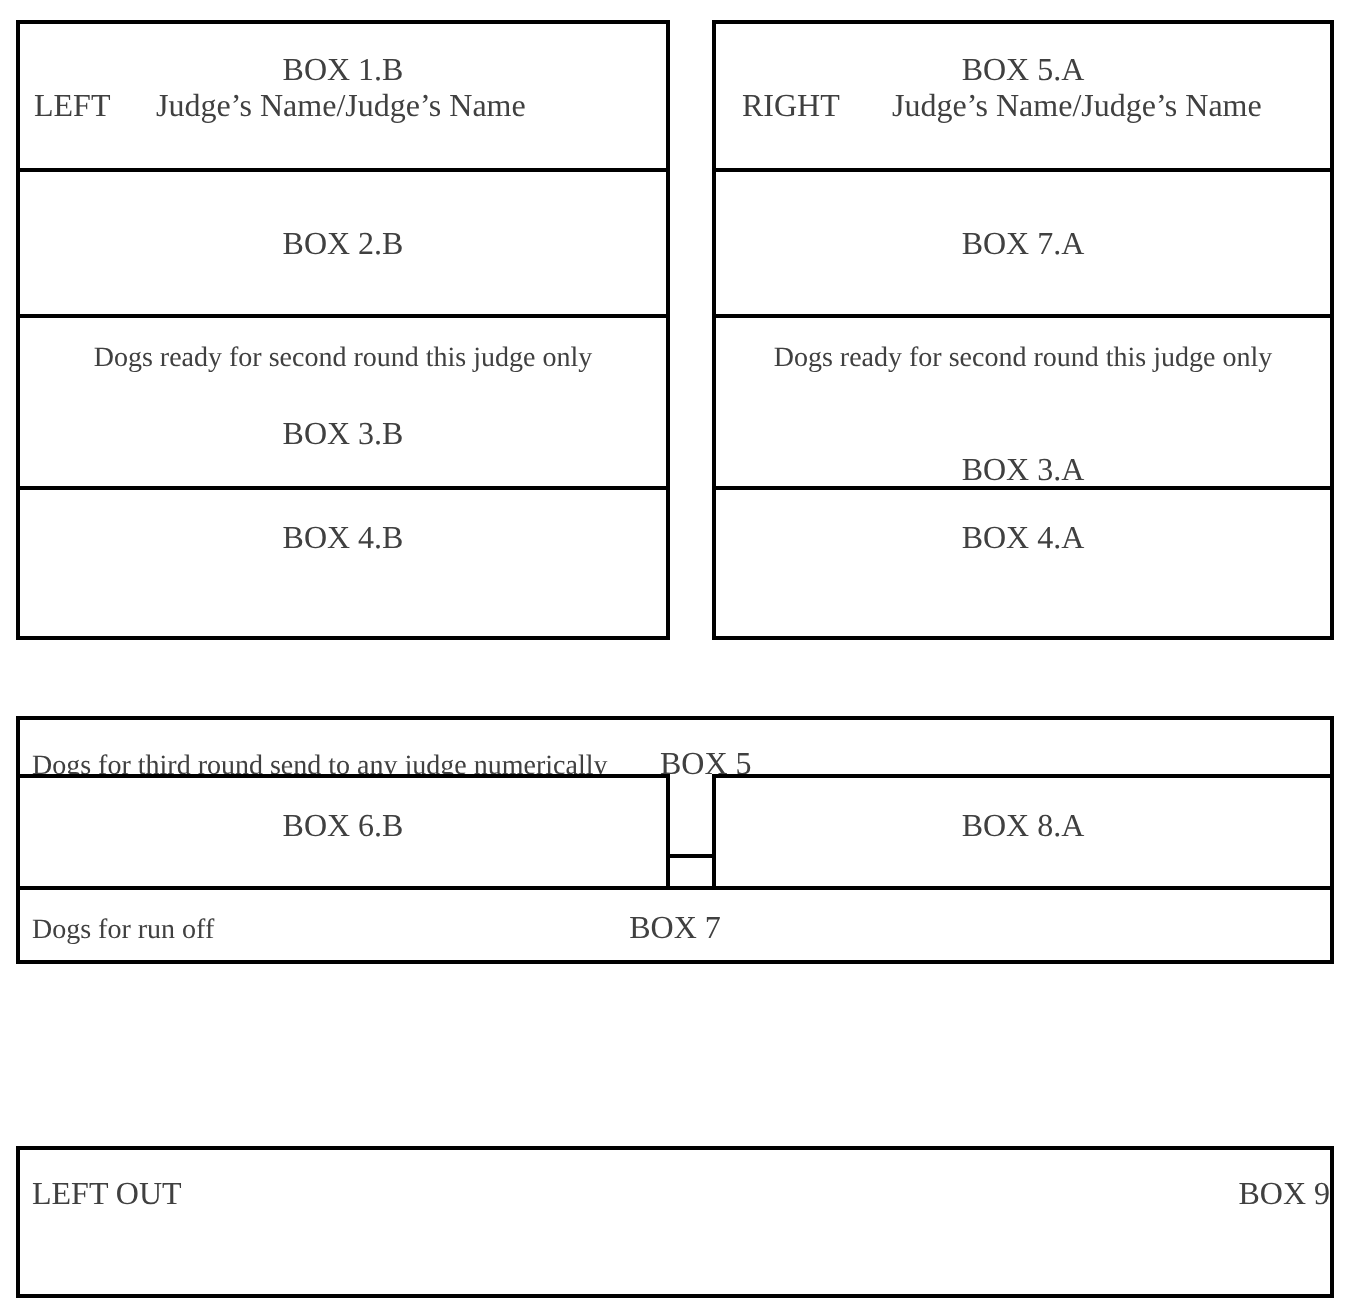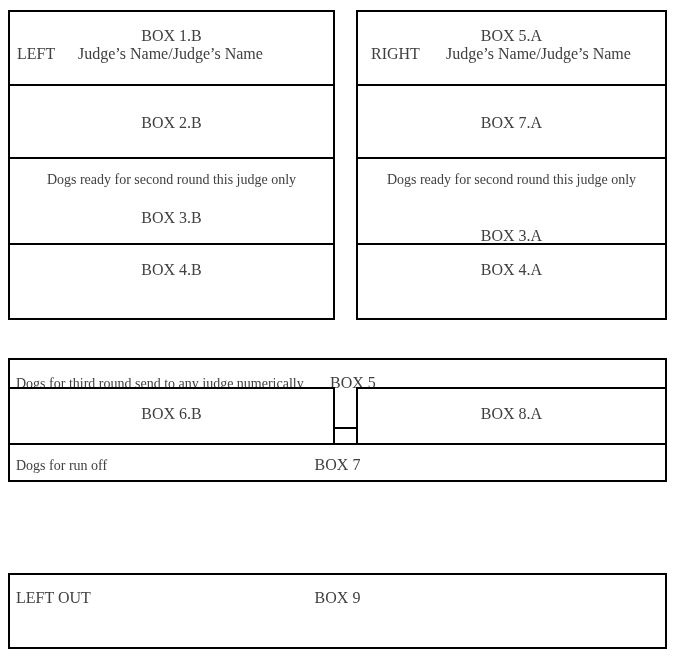--- a/index.html
+++ b/index.html
@@ -96,16 +96,16 @@
   </div>
 
   <div class="box full r7">
     <div class="t small" style="left:6px; top:13px;">Dogs for run off</div>
     <div class="t big center" style="top:11px;">BOX 7</div>
   </div>
 
 
   <div class="box full r9">
     <div class="t big" style="left:6px; top:14px;">LEFT OUT</div>
-    <div class="t big center" style="top:14px;">BOX 9</div>
+    <div class="t big center" style="top:14px;text-align:right;">BOX 9</div>
   </div>
 
 </div>
 
 </body></html>

